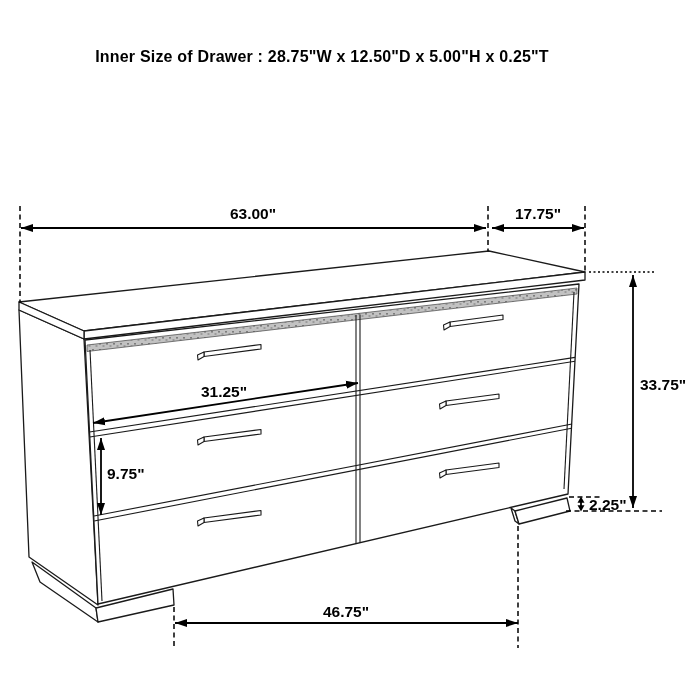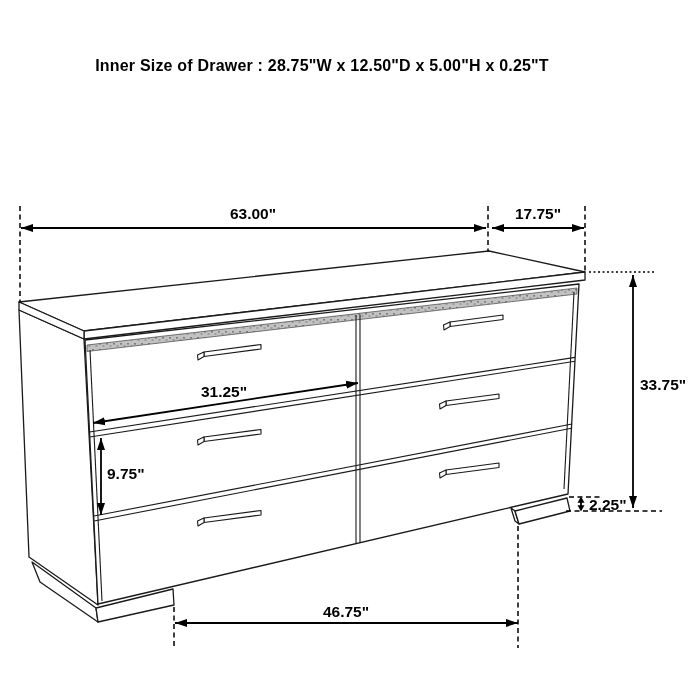--- a/index.html
+++ b/index.html
@@ -1,18 +1,18 @@
 <!DOCTYPE html>
 <html><head>
 <meta charset="utf-8">
 <style>
   html,body{margin:0;padding:0;background:#fff;}
   .canvas{position:relative;width:700px;height:700px;background:#ffffff;overflow:hidden;
           font-family:"Liberation Sans", sans-serif;}
-  .title{position:absolute;top:57px;left:0;width:644px;text-align:center;
+  .title{position:absolute;top:48px;left:0;width:644px;text-align:center;
          font-size:16px;font-weight:bold;color:#000;letter-spacing:0.2px;}
   svg{position:absolute;top:0;left:0;}
   svg .face{fill:#ffffff;stroke:#1a1a1a;stroke-width:1.3;stroke-linejoin:round;}
   svg .thin{fill:none;stroke:#1a1a1a;stroke-width:1.1;}
   svg .dim{fill:none;stroke:#000;stroke-width:1.8;}
   svg .ext-dash{fill:none;stroke:#000;stroke-width:1.5;stroke-dasharray:5 3.5;}
   svg .ext-dot{fill:none;stroke:#000;stroke-width:1.5;stroke-dasharray:2 2.5;}
   svg text{font-family:"Liberation Sans", sans-serif;font-weight:bold;
            font-size:15.5px;fill:#000;}
   svg .handle{fill:#ffffff;stroke:#1a1a1a;stroke-width:1.1;stroke-linejoin:round;}

